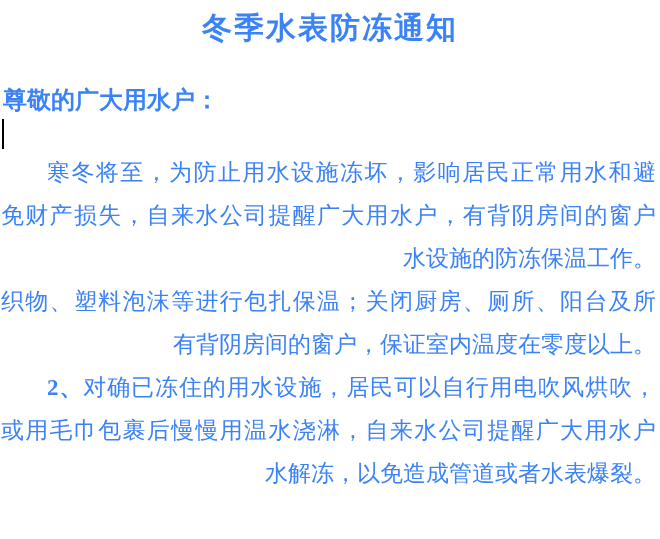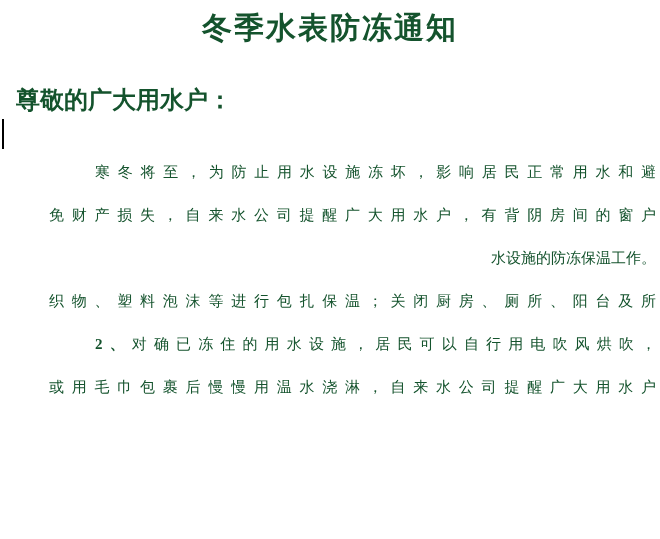--- a/index.html
+++ b/index.html
@@ -5,57 +5,56 @@
   html, body {
     margin: 0;
     padding: 0;
     background: #ffffff;
   }
   .page {
     position: relative;
     width: 660px;
     height: 539px;
     background: #ffffff;
-    color: #14532d;
+    color: #3b82f6;
     overflow: hidden;
     font-family: "Liberation Serif", "DejaVu Serif", serif;
   }
   .doc-title {
     margin: 8px 0 0 0;
     font-size: 30px;
     line-height: 40px;
     font-weight: bold;
     text-align: center;
     letter-spacing: 2px;
     white-space: nowrap;
   }
   .salutation {
     margin-top: 37px;
-    padding-left: 16px;
+    padding-left: 3px;
     font-size: 24px;
     line-height: 30px;
     font-weight: bold;
     white-space: nowrap;
   }
   .caret-line {
     position: relative;
     height: 32px;
     margin-top: 4px;
   }
   .caret {
     position: absolute;
     left: 2px;
     top: 0px;
     width: 2px;
     height: 30px;
     background: #000000;
   }
   .doc-body {
-    font-size: 15px;
-    margin-left: 48px;
+    font-size: 23px;
   }
   .paragraph {
     margin: 0;
   }
   .line {
     height: 43px;
     line-height: 43px;
     padding-left: 1px;
     padding-right: 4px;
     overflow: hidden;
@@ -85,19 +84,21 @@
   </div>
 
   <div class="doc-body">
       <div class="paragraph">
         <div class="line indent full">寒冬将至，为防止用水设施冻坏，影响居民正常用水和避</div>
         <div class="line full">免财产损失，自来水公司提醒广大用水户，有背阴房间的窗户</div>
         <div class="line">水设施的防冻保温工作。</div>
       </div>
       <div class="paragraph">
         <div class="line full">织物、塑料泡沫等进行包扎保温；关闭厨房、厕所、阳台及所</div>
+        <div class="line">有背阴房间的窗户，保证室内温度在零度以上。</div>
       </div>
       <div class="paragraph">
         <div class="line indent full"><span class="lead">2、</span>对确已冻住的用水设施，居民可以自行用电吹风烘吹，</div>
         <div class="line full">或用毛巾包裹后慢慢用温水浇淋，自来水公司提醒广大用水户</div>
+        <div class="line">水解冻，以免造成管道或者水表爆裂。</div>
       </div>
     </div>
 </div>
 
 </body></html>

